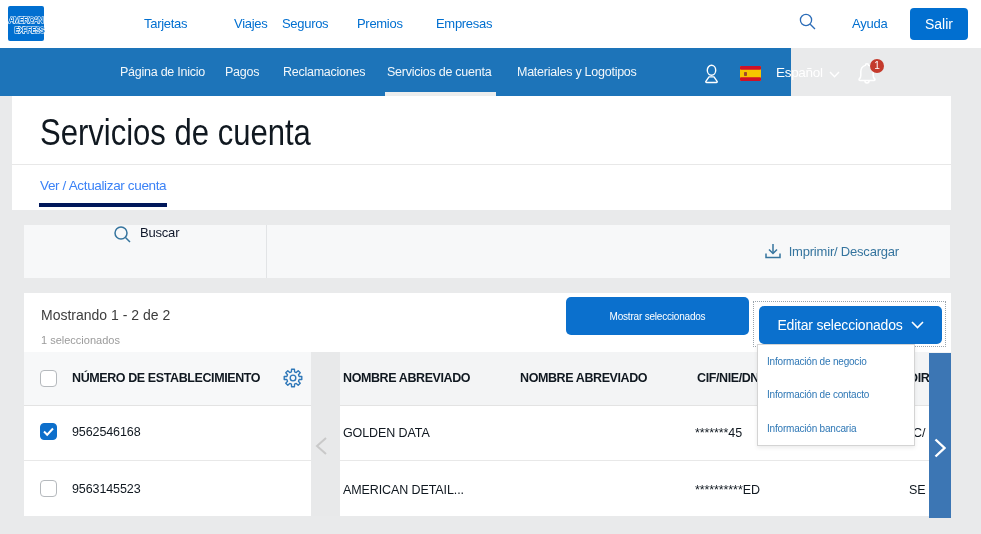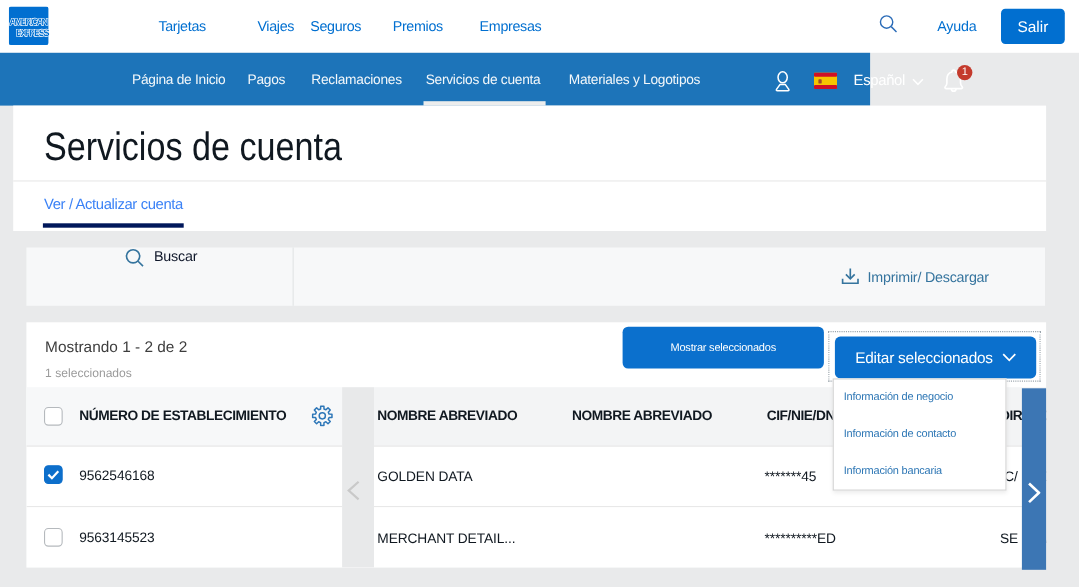--- a/index.html
+++ b/index.html
@@ -166,21 +166,21 @@
   </div>
   <div class="td" style="left:48px;top:132px">9562546168</div>
   <div class="td" style="left:319px;top:133px">GOLDEN DATA</div>
   <div class="td" style="left:671px;top:133px">*******45</div>
   <div class="td" style="left:889px;top:133px">C/ MADRID</div>
   <div class="hline2l"></div>
     <div class="hline2r"></div>
 
   <div class="cb" style="left:16px;top:187px"></div>
   <div class="td" style="left:48px;top:189px">9563145523</div>
-  <div class="td" style="left:319px;top:190px">MERCHANT DETAIL...</div>
+  <div class="td" style="left:319px;top:190px">AMERICAN DETAIL...</div>
   <div class="td" style="left:671px;top:190px">**********ED</div>
   <div class="td" style="left:885px;top:190px">SE PLAZA</div>
 
   <svg class="abs" style="left:291px;top:144px" width="13" height="18" viewBox="0 0 13 18" fill="none" stroke="#c9c9c9" stroke-width="2">
     <polyline points="11,1 2,9 11,17"></polyline>
   </svg>
 </div>
 
 <div class="dropdown">
   <a style="top:11px">Información de negocio</a>

